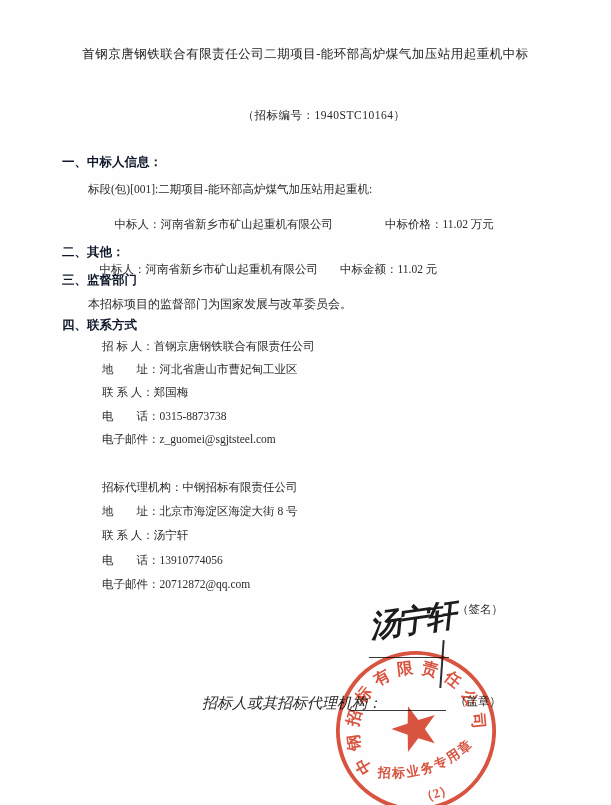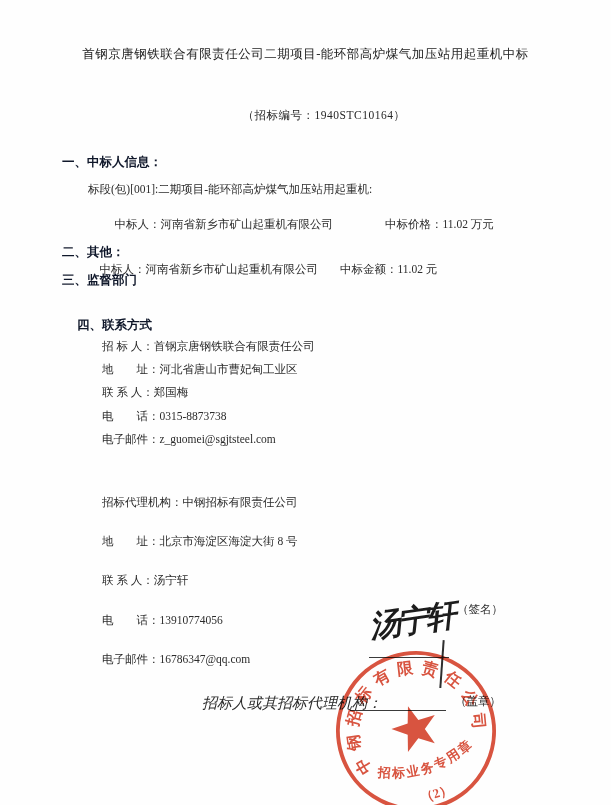--- a/index.html
+++ b/index.html
@@ -13,33 +13,33 @@
     font-family: "Liberation Serif", "DejaVu Serif", serif;
     color: #262626;
   }
   .abs { position: absolute; }
   .center-line { left: 0; right: 0; text-align: center; }
   .title { font-size: 12.5px; font-weight: normal; letter-spacing: .5px; color: #222; }
   .t1 { top: 46px; }
   .t2 { top: 78px; }
   .tenderno { top: 108px; font-size: 11.5px; font-weight: normal; letter-spacing: .5px; padding-left: 37px; }
   .heading { left: 62px; font-size: 12.5px; font-weight: bold; color: #0f172a; }
-  .h1 { top: 154px; } .h2 { top: 244px; } .h3 { top: 272px; } .h4 { top: 317px; margin-left: 15px; }
+  .h1 { top: 154px; } .h2 { top: 244px; } .h3 { top: 272px; } .h4 { top: 317px; }
   .body-txt { font-size: 11.5px; color: #2b2b2b; white-space: pre; }
   .lot { left: 88px; top: 182px; }
   .winrow1 { left: 103px; top: 205px; }
   .winrow1 .pad { display: inline-block; width: 52px; }
   .winrow2 { left: 88px; top: 250px; }
   .winrow2 .pad { display: inline-block; width: 22px; }
   .s3body { left: 88px; top: 296px; font-size: 12px; }
   .contacts { left: 102px; font-size: 11.5px; }
   .c1 { top: 339px; }
   .c2 { top: 480px; }
   .c1 .row { height: 23.2px; }
-  .c2 .row { height: 24.2px; margin-top: 15px; }
+  .c2 .row { height: 24.2px; }
   .row { white-space: pre; }
   .row .label { color: #2b2b2b; }
   .row .value { color: #2b2b2b; text-align: center; }
   .sigline { left: 107px; top: 638px; font-size: 11.5px; }
   .signame {
     left: 372px; top: 600px;
     font-size: 31px; font-weight: bold; color: #1c1c1c;
     transform: rotate(-8deg) skewX(-14deg);
     letter-spacing: -3px;
     font-family: "DejaVu Serif", serif;
@@ -68,37 +68,38 @@
   <div class="abs body-txt winrow1">
     <span>中标人：</span><span>河南省新乡市矿山起重机有限公司</span><span class="pad"></span><span>中标价格：</span><span>11.02 万元</span>
   </div>
 
   <div class="abs heading h2">二、其他：</div>
   <div class="abs body-txt winrow2">
     <span>中标人：</span><span>河南省新乡市矿山起重机有限公司</span><span class="pad"></span><span>中标金额：</span><span>11.02 元</span>
   </div>
 
   <div class="abs heading h3">三、监督部门</div>
+  <div class="abs body-txt s3body">本招标项目的监督部门为国家发展与改革委员会。</div>
 
   <div class="abs heading h4">四、联系方式</div>
 
   <div class="abs contacts c1">
     <div class="row"><span class="label">招 标 人：</span><span class="value">首钢京唐钢铁联合有限责任公司</span></div>
     <div class="row"><span class="label">地　　址：</span><span class="value">河北省唐山市曹妃甸工业区</span></div>
     <div class="row"><span class="label">联 系 人：</span><span class="value">郑国梅</span></div>
     <div class="row"><span class="label">电　　话：</span><span class="value">0315-8873738</span></div>
     <div class="row"><span class="label">电子邮件：</span><span class="value">z_guomei@sgjtsteel.com</span></div>
   </div>
 
   <div class="abs contacts c2">
     <div class="row"><span class="label">招标代理机构：</span><span class="value">中钢招标有限责任公司</span></div>
     <div class="row"><span class="label">地　　址：</span><span class="value">北京市海淀区海淀大街 8 号</span></div>
     <div class="row"><span class="label">联 系 人：</span><span class="value">汤宁轩</span></div>
     <div class="row"><span class="label">电　　话：</span><span class="value">13910774056</span></div>
-    <div class="row"><span class="label">电子邮件：</span><span class="value">16786347@qq.com</span></div>
+    <div class="row"><span class="label">电子邮件：</span><span class="value">20712872@qq.com</span></div>
   </div>
 
   <div class="abs signame">汤宁轩</div>
   <div class="abs sig-underline"></div>
   <div class="abs sig-tail"></div>
   <div class="abs body-txt signlabel">（签名）</div>
 
   <div class="abs body-txt sealline">招标人或其招标代理机构：</div>
   <div class="abs seal-underline"></div>
   <div class="abs body-txt seallabel">（盖章）</div>

